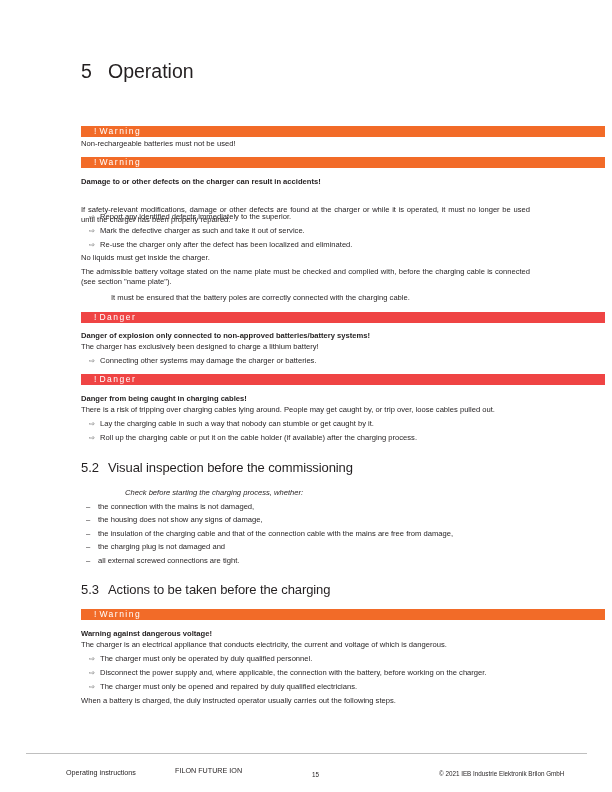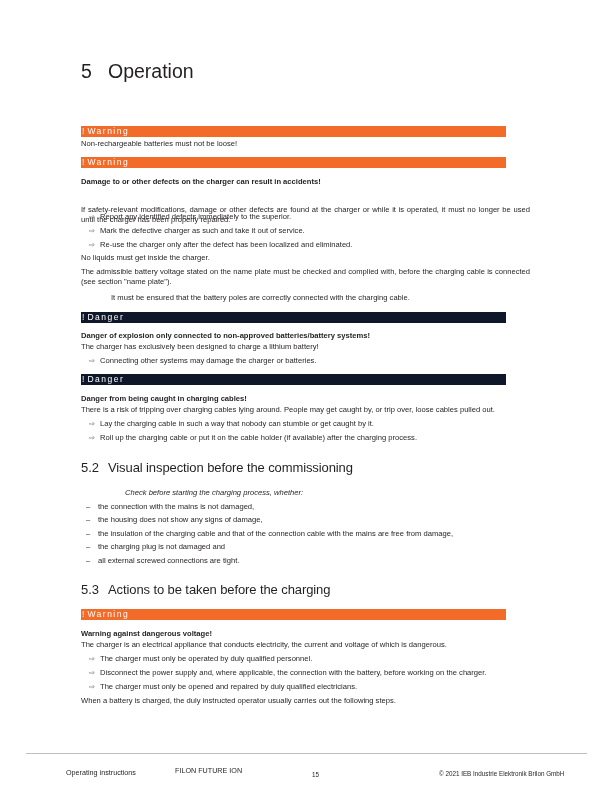--- a/index.html
+++ b/index.html
@@ -3,24 +3,24 @@
 <meta charset="utf-8">
 <style>
   html, body { margin: 0; padding: 0; background: #ffffff; }
   body { width: 612px; height: 792px; position: relative; overflow: hidden;
          font-family: "Liberation Sans", sans-serif; color: #231f20; }
   .page { position: absolute; left: 0; top: 0; width: 612px; height: 792px; }
   .chapter-title { position: absolute; left: 81px; top: 60px; font-size: 19.5px; color: #231f20; white-space: nowrap; }
   .chapter-title .num { display: inline-block; width: 27px; }
   .sec-title { position: absolute; left: 81px; font-size: 13px; color: #231f20; white-space: nowrap; letter-spacing: -0.1px; }
   .sec-title .num { display: inline-block; width: 27px; }
-  .bar { position: absolute; left: 81px; width: 425px; height: 11px; color: #fff;
-         font-size: 8.5px; letter-spacing: 1.5px; line-height: 11px; padding-left: 0; box-sizing: border-box; }
+  .bar { position: absolute; left: 81px; width: 524px; height: 11px; color: #fff;
+         font-size: 8.5px; letter-spacing: 1.5px; line-height: 11px; padding-left: 12px; box-sizing: border-box; }
   .bar.warning { background: #f26b28; }
-  .bar.danger { background: #0f172a; }
+  .bar.danger { background: #ef4444; }
   .bar .excl { padding-left: 1px; padding-right: 3px; letter-spacing: 0; }
   .txt { position: absolute; left: 81px; font-size: 7.6px; line-height: 10px; color: #231f20; white-space: nowrap; }
   .txt.bold { font-weight: bold; }
   .txt.italic { font-style: italic; }
   .txt.justify { white-space: normal; width: 449px; text-align: justify; text-align-last: left; }
   .arrow-item { position: absolute; left: 89px; font-size: 7.6px; line-height: 10px; white-space: nowrap; color: #231f20; }
   .arrow-item .arr { display: inline-block; width: 11px; color: #555; font-size: 7px; }
   .dash-item { position: absolute; left: 86px; font-size: 7.6px; line-height: 10px; white-space: nowrap; color: #231f20; }
   .dash-item .dash { display: inline-block; width: 12px; }
   .footer-line { position: absolute; left: 26px; top: 753px; width: 561px; height: 1px; background: #bfbfbf; }
@@ -33,21 +33,21 @@
 <div class="page">
 
   <div class="chapter-title">
     <span class="num">5</span><span>Operation</span>
   </div>
 
 
   <div class="bar warning" style="top:126px;">
     <span class="excl">!</span><span>Warning</span>
   </div>
-  <div class="txt" style="top:139px;">Non-rechargeable batteries must not be loose!</div>
+  <div class="txt" style="top:139px;">Non-rechargeable batteries must not be used!</div>
 
   <div class="bar warning" style="top:157px;">
     <span class="excl">!</span><span>Warning</span>
   </div>
   <div class="txt bold" style="top:177px;">Damage to or other defects on the charger can result in accidents!</div>
   <div class="txt justify" style="top:205px;">If safety-relevant modifications, damage or other defects are found at the charger or while it is operated, it must no longer be used until the charger has been properly repaired.</div>
 
   <div class="arrow-item" style="top:212px;"><span class="arr">⇨</span><span>Report any identified defects immediately to the superior.</span></div>
   <div class="arrow-item" style="top:226px;"><span class="arr">⇨</span><span>Mark the defective charger as such and take it out of service.</span></div>
   <div class="arrow-item" style="top:240px;"><span class="arr">⇨</span><span>Re-use the charger only after the defect has been localized and eliminated.</span></div>

